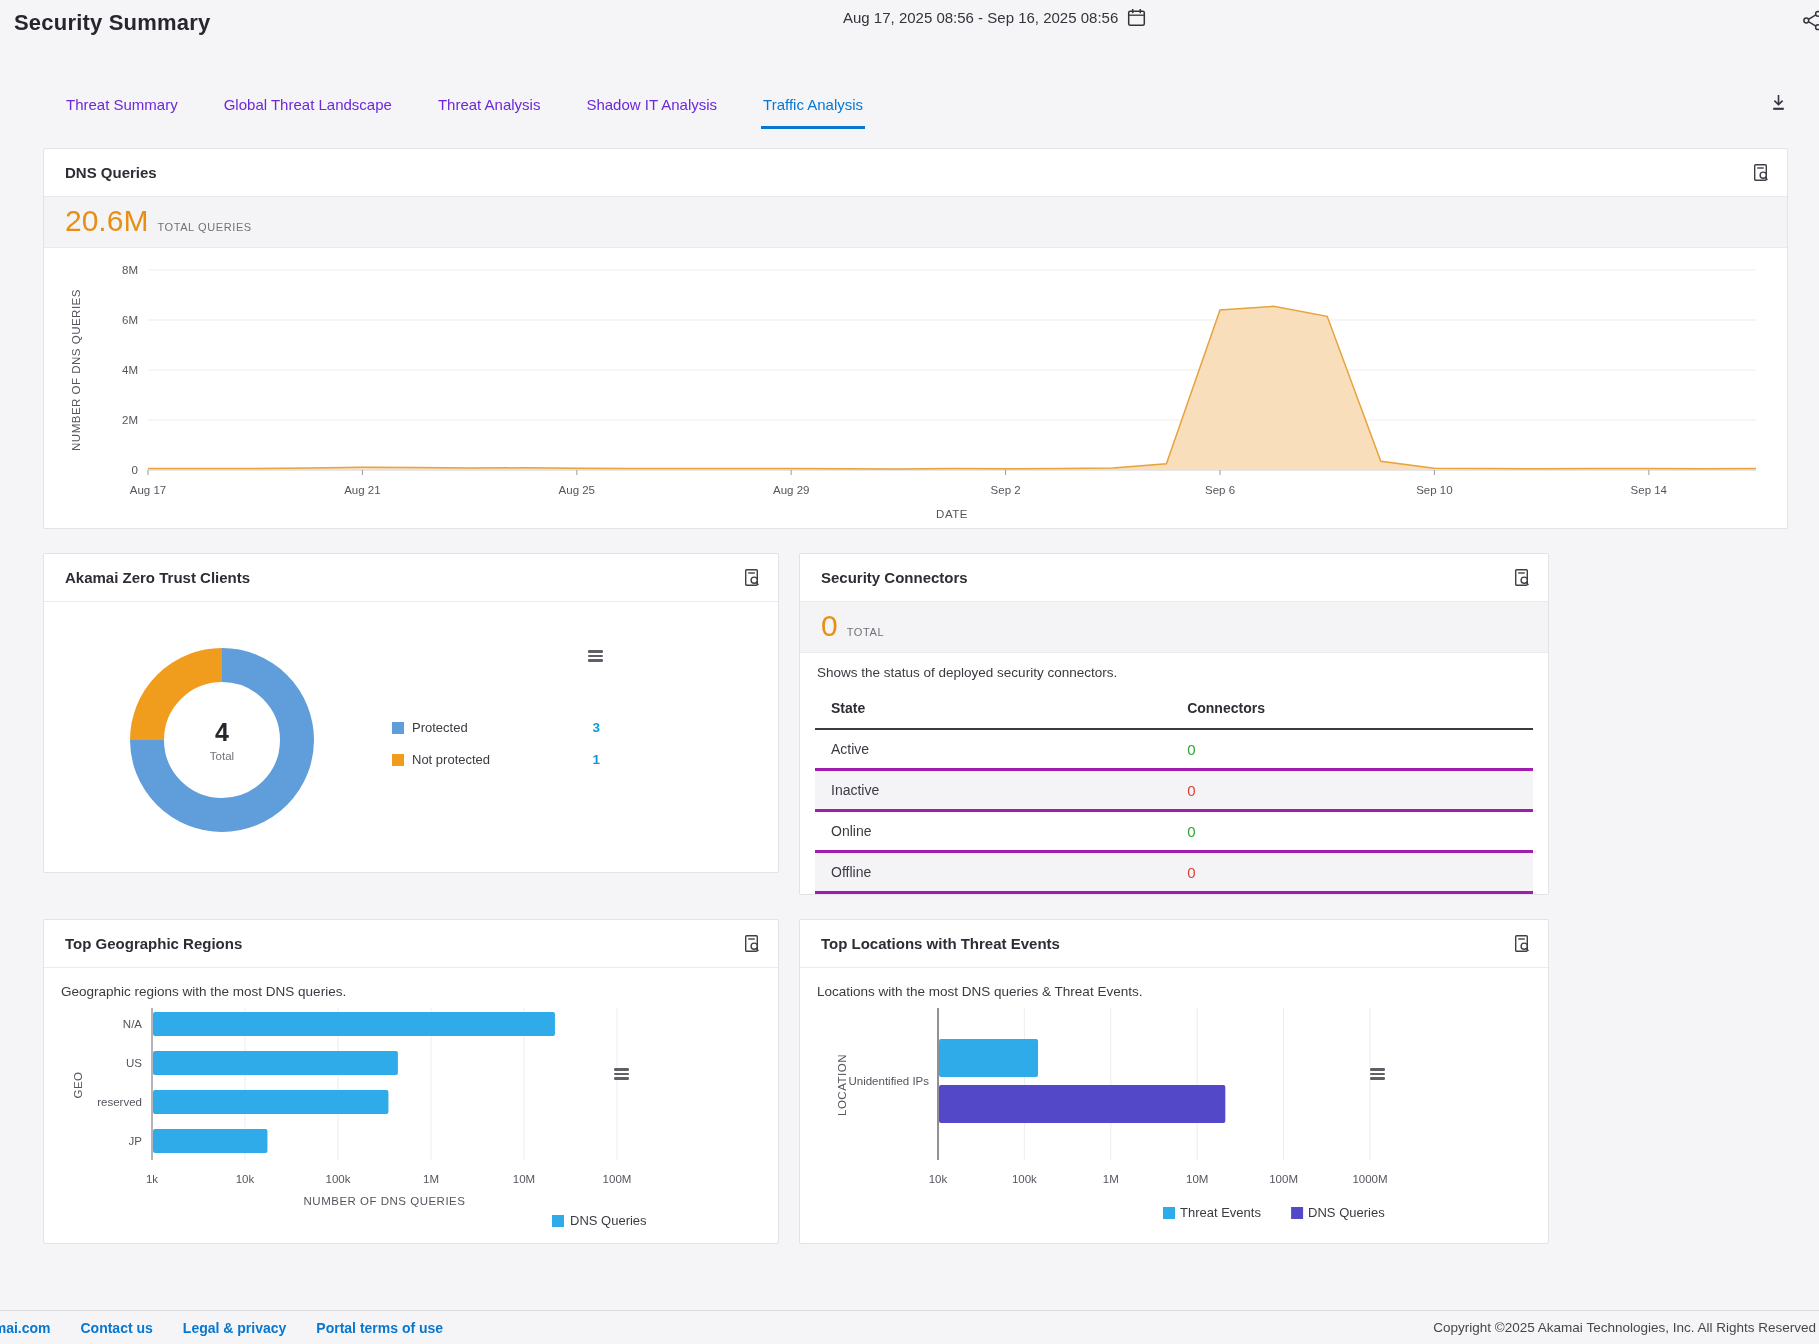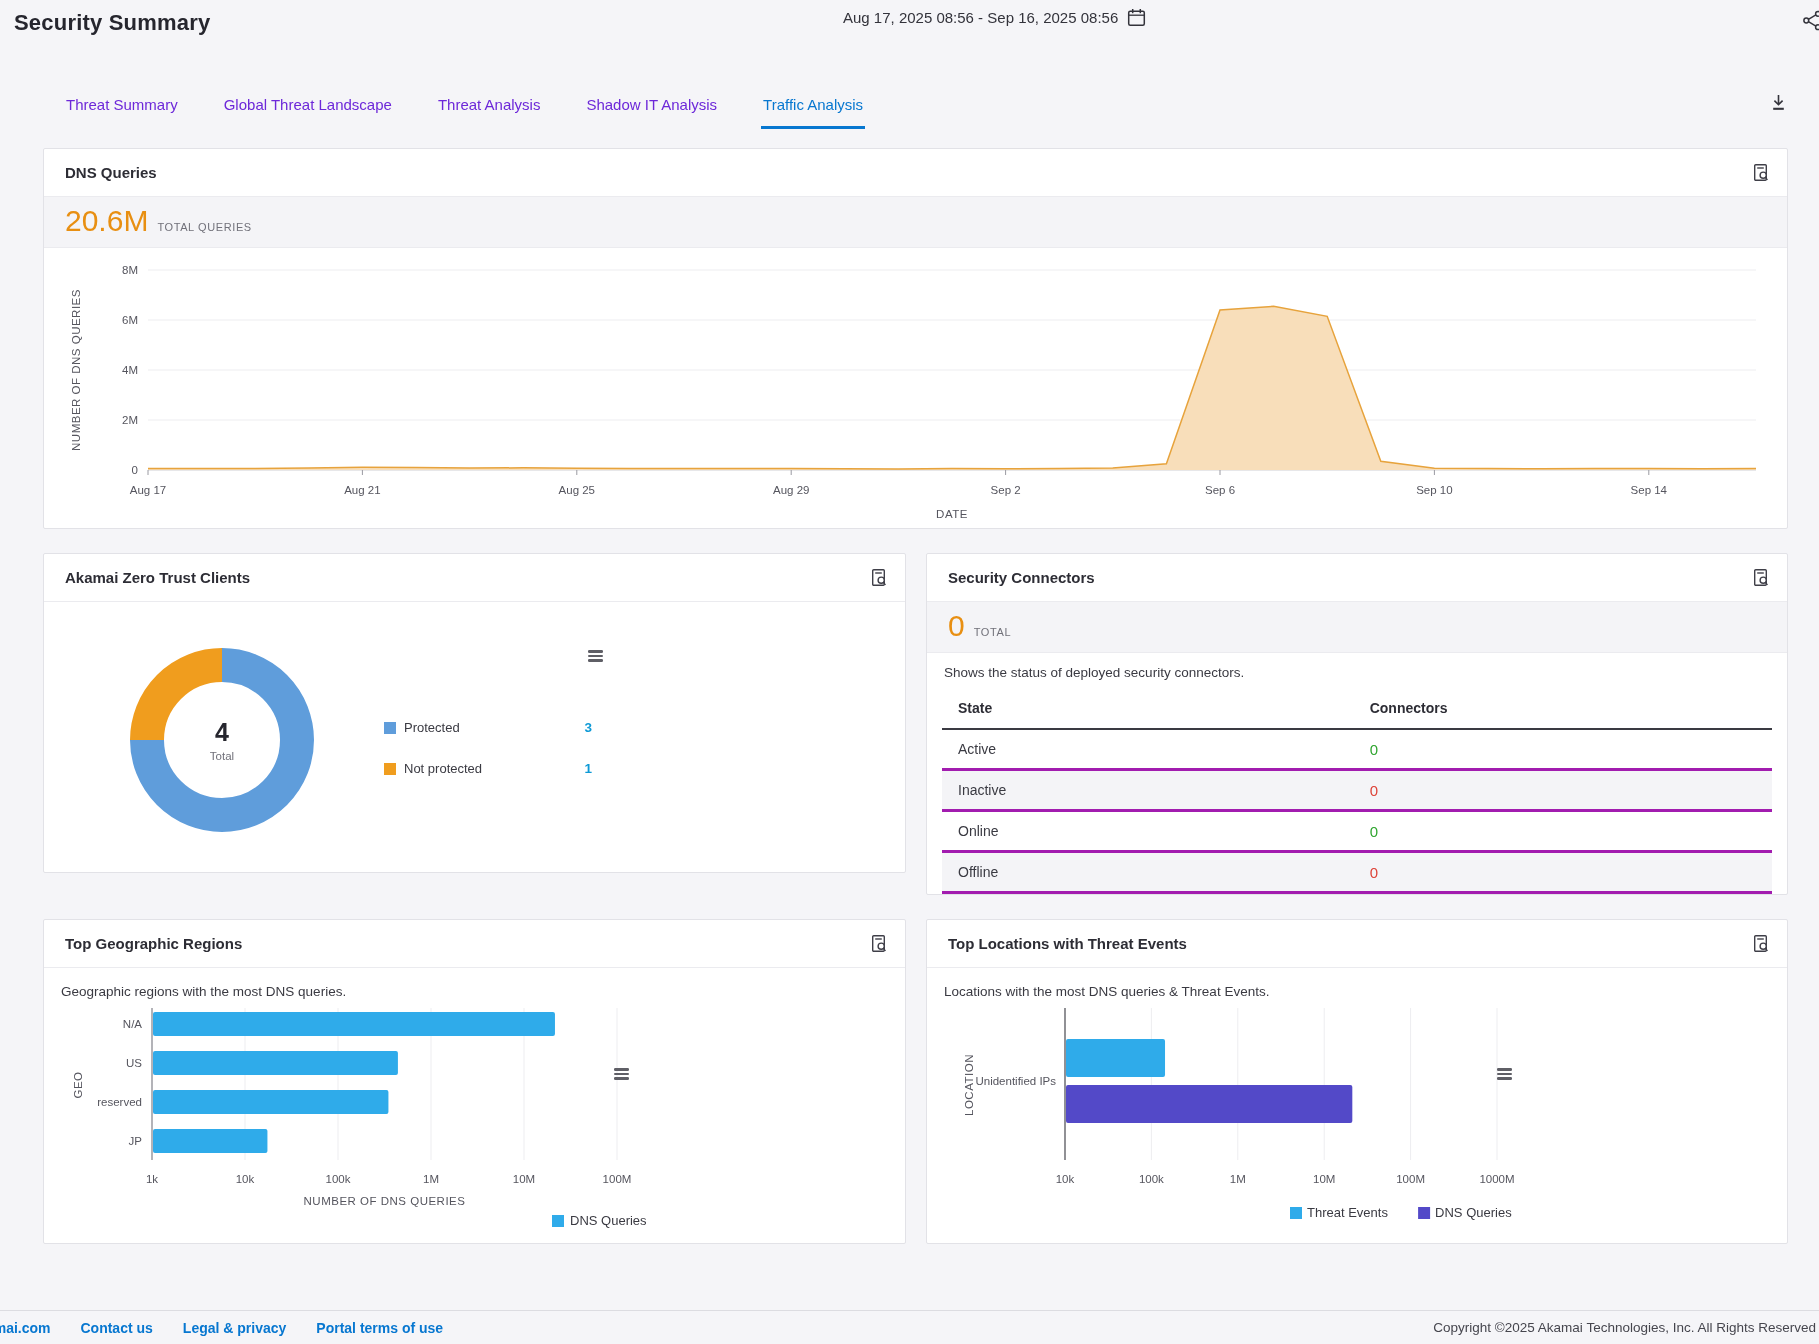--- a/index.html
+++ b/index.html
@@ -16,34 +16,34 @@
   main{margin:19px 31px 0 43px}
   .card{background:#fff;border:1px solid #e2e2e7;border-radius:2px}
   .card-header{display:flex;justify-content:space-between;align-items:center;height:48px;padding:0 16px 0 21px;border-bottom:1px solid #ebebef}
   .card-title{font-size:15px;font-weight:700;color:#2d2d35}
   .icon-btn{background:none;border:none;color:#3f3f48;cursor:pointer;padding:2px;display:flex}
   .band{background:#f4f4f7;display:flex;align-items:baseline;gap:9px;padding:7px 0 9px 21px;border-bottom:1px solid #ebebef}
   .metric{font-size:30px;color:#e88f12}
   .metric-label{font-size:11px;color:#71717a;letter-spacing:.6px}
   .desc{font-size:13.5px;color:#3a3a42;padding:16px 0 0 17px}
   .cards-row{display:flex;gap:20px;margin-top:24px;align-items:flex-start}
-  .card-half-l{width:863px}
-  .card-half-r{width:862px}
+  .card-half-l{width:736px}
+  .card-half-r{width:750px}
   .chart-body{position:relative}
   svg text{font-family:"Liberation Sans",sans-serif}
   .tick{font-size:11.5px;fill:#55555e}
   .axis-title{font-size:11.5px;fill:#55555e;letter-spacing:.5px}
   .lg{font-size:13px;fill:#3a3a42}
   .donut-body{position:relative;height:270px}
   .donut-subtitle{font-size:13.5px;color:#3a3a42;padding:16px 0 0 17px}
   .donut-wrap{position:absolute;left:78px;top:38px;width:200px;height:200px}
   .donut-center{position:absolute;inset:0;display:flex;flex-direction:column;align-items:center;justify-content:center;pointer-events:none}
   .donut-total{font-size:25px;font-weight:700;color:#26262e}
   .donut-total-label{font-size:11.5px;color:#71717a;margin-top:3px}
-  .dlegend{position:absolute;left:340px;top:118px;width:208px;display:flex;flex-direction:column;gap:26px}
+  .dlegend{position:absolute;left:348px;top:118px;width:208px;display:flex;flex-direction:column;gap:17px}
   .dlegend-row{display:flex;align-items:center;font-size:13px;color:#3a3a42;cursor:pointer}
   .dlegend-swatch{width:12px;height:12px;margin-right:8px;flex:none}
   .dlegend-value{margin-left:auto;color:#0e9ad6;font-weight:700;font-size:13.5px}
   .hamburger{position:absolute;background:none;border:none;cursor:pointer;padding:2px}
   .hamburger span{display:block;width:15px;height:2.7px;background:#5f5f66;border-radius:1.2px;margin-bottom:1.9px}
   .ctable{margin:12px 15px 0 15px}
   .thead{display:grid;grid-template-columns:49.6% 50.4%;font-weight:700;font-size:14px;color:#2d2d35;padding:8px 0 12px 0;border-bottom:2px solid #3a3a42}
   .trow{display:grid;grid-template-columns:49.6% 50.4%;height:41px;align-items:center;font-size:14px;color:#3a3a42;border-bottom:3px solid #a21caf}
   .trow.shaded{background:#f4f4f7}
   .tcell{padding-left:16px}

